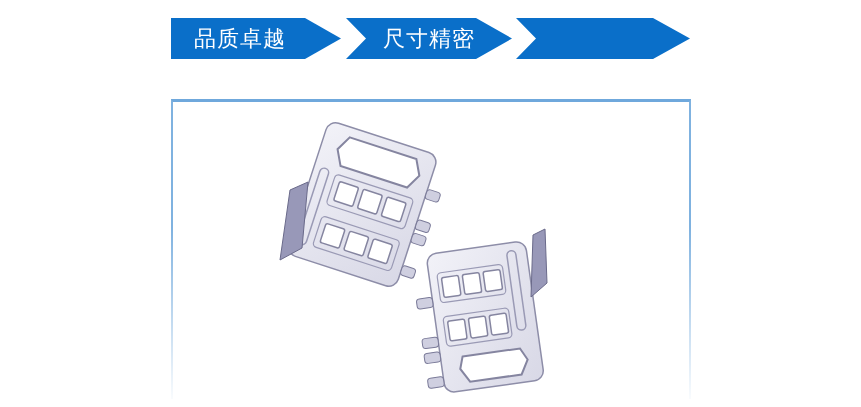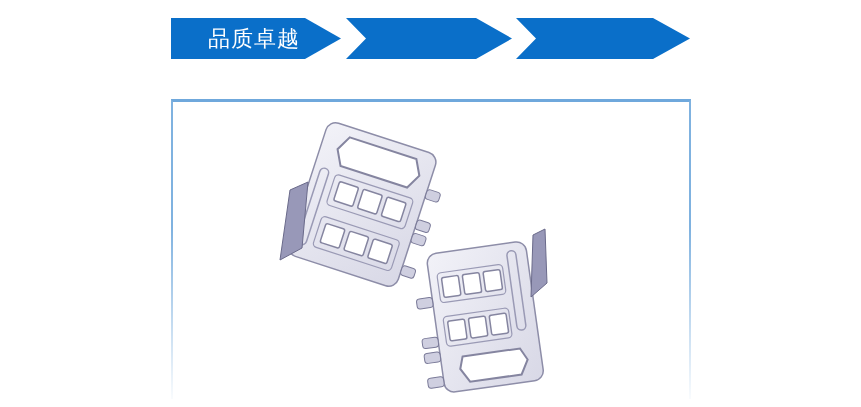--- a/index.html
+++ b/index.html
@@ -15,21 +15,22 @@
 </style>
 </head>
 <body>
 
 <div class="banner">
   <svg width="861" height="80">
     <polygon points="171,18 305,18 341,38.5 305,59 171,59" fill="#0a6fc9"></polygon>
     <polygon points="346,18 476,18 512,38.5 476,59 346,59 366,38.5" fill="#0a6fc9"></polygon>
     <polygon points="516,18 653,18 690,38.5 653,59 516,59 536,38.5" fill="#0a6fc9"></polygon>
   </svg>
-  <div class="step-label" style="left:180px;width:120px;text-align:right;">品质卓越</div>
+  <div class="step-label" style="left:180px;width:120px;">品质卓越</div>
+  <div class="step-label" style="left:370px;width:118px;">尺寸精密</div>
 </div>
 
 <div class="frame"></div>
 
 <svg class="product" style="left:268px;top:120px;" width="190" height="175" viewBox="0 0 190 175">
   <defs>
     <linearGradient id="m1" x1="0" y1="0" x2="1" y2="1">
       <stop offset="0" stop-color="#f2f2f8"></stop>
       <stop offset="1" stop-color="#d8d8e6"></stop>
     </linearGradient>

